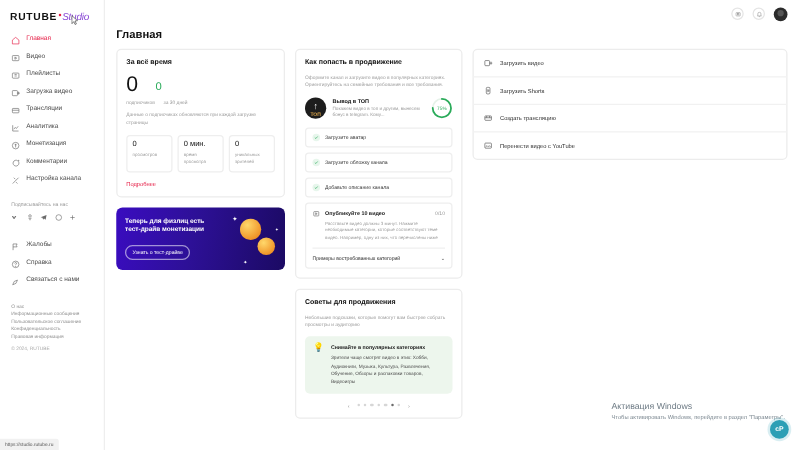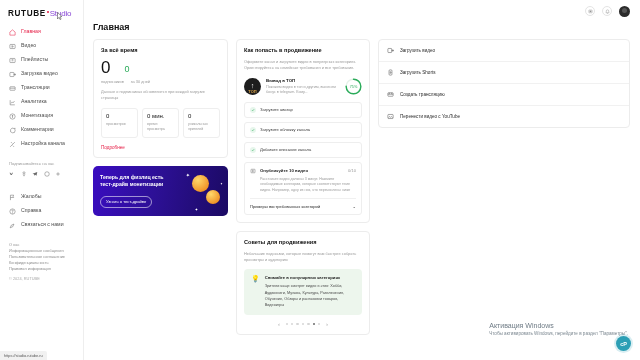--- a/index.html
+++ b/index.html
@@ -15,21 +15,21 @@
 
   
   .sidebar {
     width: 84px; height: 360px; background: #fff;
     border-right: 1px solid #eeeeee;
     padding: 6px 0 0 0; position: relative; flex: 0 0 84px;
   }
   .logo { display: flex; align-items: center; gap: 1px; padding: 3px 0 7px 8px; }
   .logo-main { font-size: 8.2px; font-weight: 700; letter-spacing: .6px; color: #111; }
   .logo-dot { width: 2px; height: 2px; border-radius: 50%; background: #e51c44; margin: -4px 0 0 0; }
-  .logo-studio { font-size: 8px; font-weight: 400; color: #8a4ad6; letter-spacing: -.2px; }
+  .logo-studio { font-size: 8px; font-weight: 400; font-style: italic; color: #8a4ad6; letter-spacing: -.2px; }
 
   .nav { padding: 0 0 0 0; }
   .nav-item {
     display: flex; align-items: center; gap: 5px;
     padding: 3.5px 6px 3.5px 9px; color: #4c4c4c; font-size: 5.2px;
     cursor: pointer; line-height: 1;
   }
   .nav-item .ico { width: 7px; height: 7px; flex: 0 0 7px; display:flex; align-items:center; justify-content:center; }
   .nav-item .ico svg { width: 7px; height: 7px; display: block; }
   .nav-item.active { color: #e51c44; }

